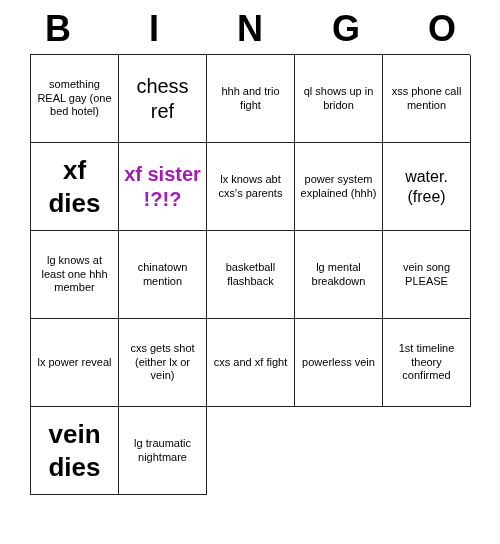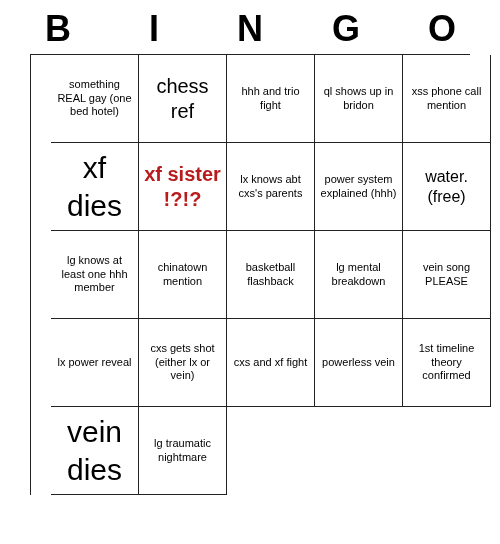--- a/index.html
+++ b/index.html
@@ -24,44 +24,43 @@
       width: 88px;
       text-align: center;
     }
     .bingo-grid {
       display: grid;
       grid-template-columns: repeat(5, 88px);
       grid-template-rows: repeat(5, 88px);
       border-left: 1.5px solid #222;
       border-top: 1.5px solid #222;
       width: 440px;
-      padding-left: 20px;
     }
     .bingo-cell {
       border-right: 1.5px solid #222;
       border-bottom: 1.5px solid #222;
       display: flex;
       align-items: center;
       justify-content: center;
       text-align: center;
       padding: 4px;
       font-size: 11px;
       line-height: 1.25;
       position: relative;
     }
     .bingo-cell.large-text {
       font-size: 20px;
       font-weight: normal;
     }
     .bingo-cell.xl-text {
-      font-size: 30px;
-      font-weight: normal;
+      font-size: 26px;
+      font-weight: bold;
     }
     .bingo-cell.red-text {
-      color: #b91c1c;
+      color: #a21caf;
       font-size: 20px;
       font-weight: bold;
     }
     .bingo-cell.free-cell {
       font-size: 16px;
       font-weight: normal;
     }
   </style>
 </head>
 <body>

